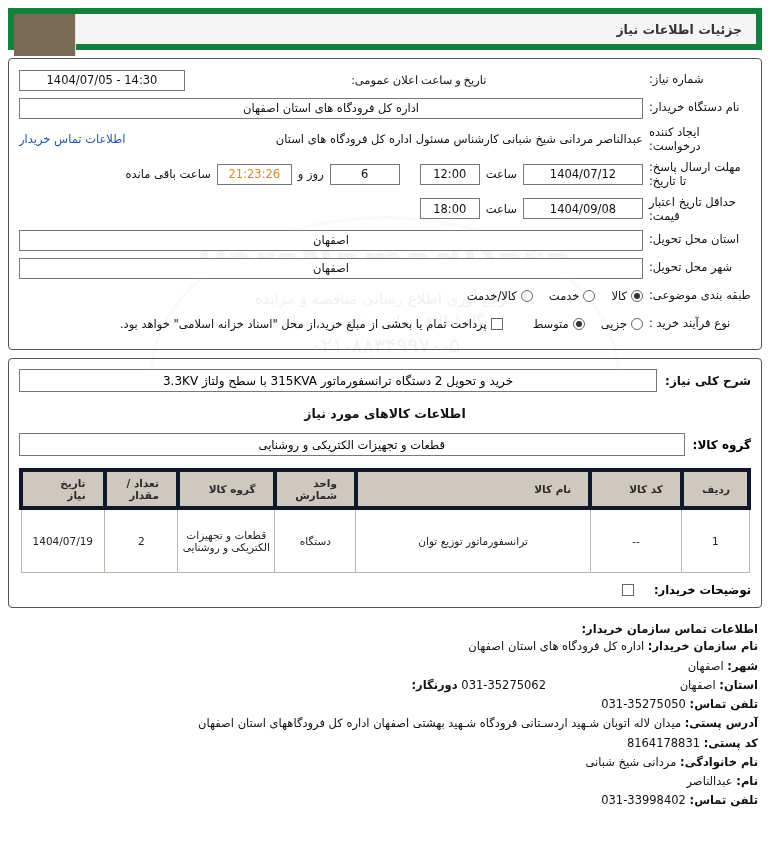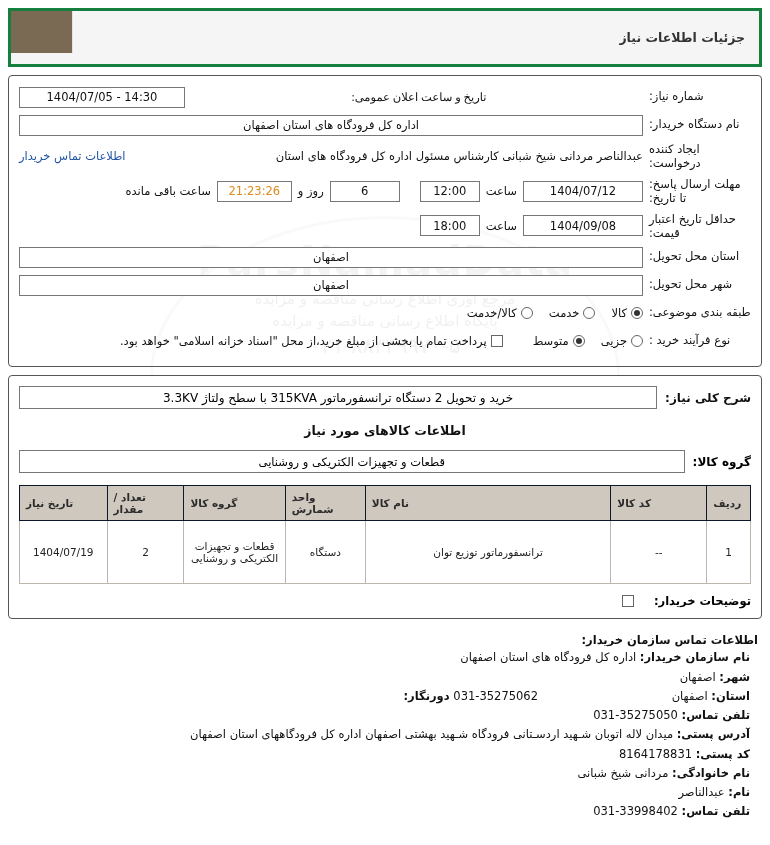--- a/index.html
+++ b/index.html
@@ -16,23 +16,23 @@
   }
   .page {
     width: 770px; height: 845px;
     position: relative;
     background: #fff;
   }
 
   
   .header-bar {
     margin: 8px 8px 0 8px;
-    height: 59px;
+    height: 42px;
     background: #f5f5f5;
-    border: 3px solid #15803d;
+    border: 6px solid #15803d;
     display: flex;
     align-items: center;
     justify-content: flex-start;
     position: relative;
   }
   .header-swatch {
     width: 62px; height: 42px;
     background: #7a6a53;
     position: absolute;
     left: 0; top: 0;
@@ -243,25 +243,25 @@
   }
 
   table.items {
     width: 100%;
     border-collapse: collapse;
     font-size: 10.5px;
     background: #fff;
   }
   table.items th {
     background: #cfc8bf;
-    border: 1px solid #0f172a;
+    border: 4px solid #0f172a;
     color: #2b2b2b;
     font-weight: bold;
-    padding: 5px 6px;
-    text-align: left;
+    padding: 5px 17px;
+    text-align: right;
     font-size: 10.5px;
   }
   table.items td {
     border: 1px solid #bdb6ac;
     padding: 19px 3px;
     text-align: center;
     color: #222;
     font-size: 10.5px;
     background: #fff;
   }
@@ -289,21 +289,21 @@
     z-index: 1;
     text-align: right;
   }
   .contact h4 {
     margin: 0 0 2px 0;
     font-size: 11.5px;
     font-weight: bold;
     color: #111;
   }
   .contact p {
-    margin: 0 8px 2px 0;
+    margin: 0 0 2px 0;
     font-size: 11.5px;
     color: #111;
     line-height: 1.5;
   }
   .contact b { font-weight: bold; }
   .ltr { direction: ltr; unicode-bidi: embed; display: inline-block; }
 </style>
 </head>
 <body>
 

